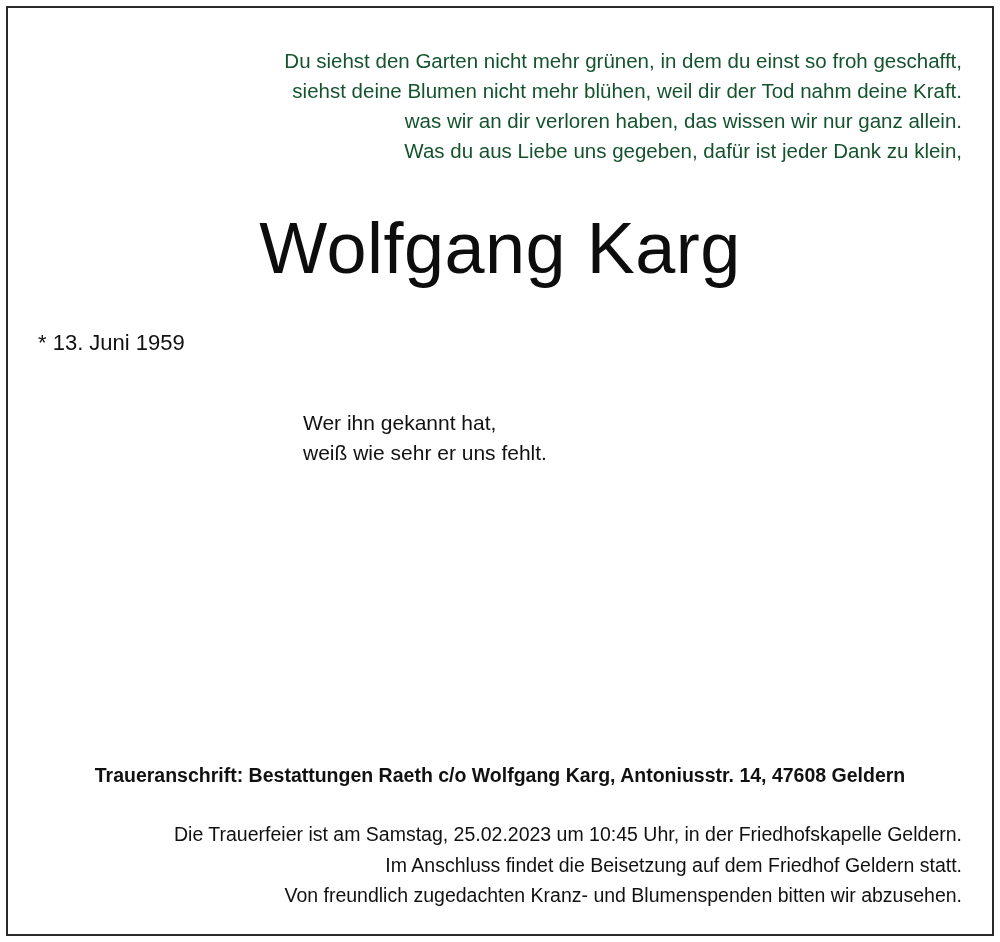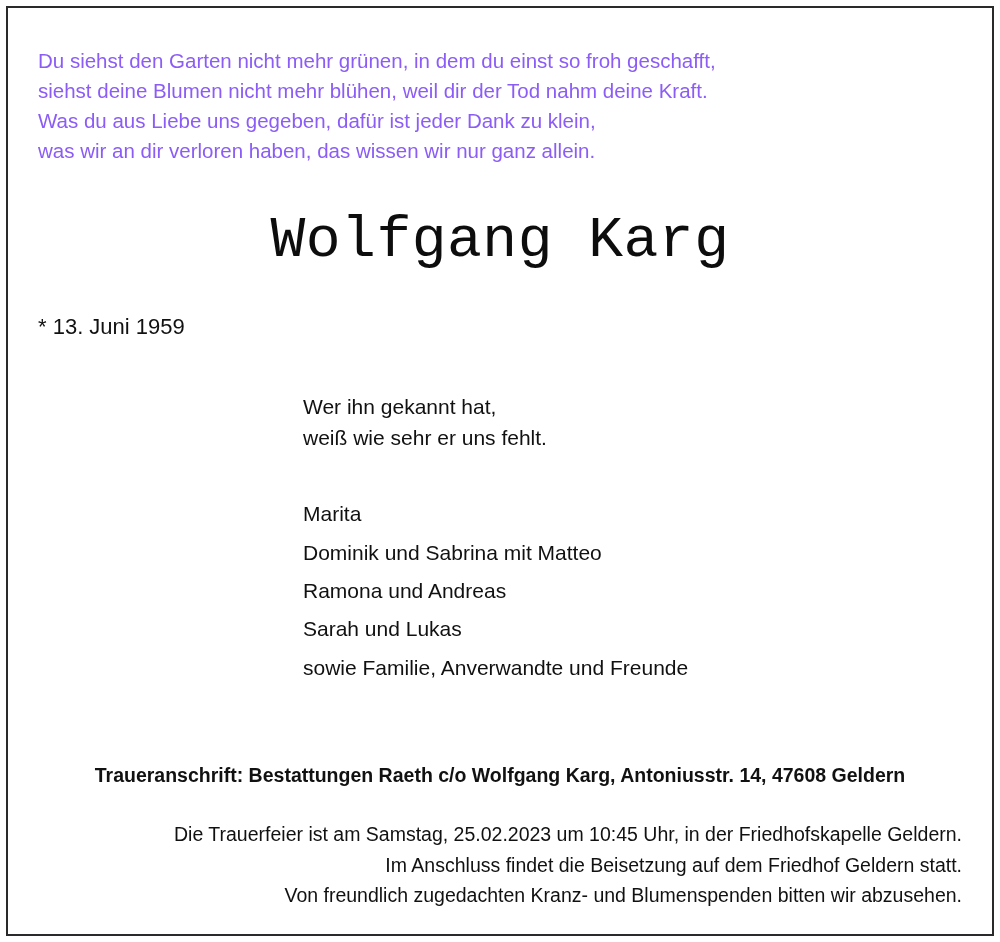--- a/index.html
+++ b/index.html
@@ -36,37 +36,36 @@
     top: 0;
     right: 0;
     bottom: 0;
     padding: 30px 30px 18px 30px;
     box-sizing: border-box;
     display: flex;
     flex-direction: column;
   }
 
   .verse {
-    text-align: left;
+    text-align: right;
     font-size: 20.5px;
     line-height: 1.47;
-    color: #8b5cf6;
+    color: #14532d;
     margin-top: 8px;
   }
   .verse div { white-space: nowrap; }
 
   .name {
     text-align: center;
-    font-size: 58px;
+    font-size: 72px;
     font-weight: 400;
     letter-spacing: 0.5px;
     color: #0d0d0d;
     margin-top: 42px;
     line-height: 1.1;
-    font-family: Liberation Mono, monospace;
   }
 
   .dates {
     display: flex;
     justify-content: space-between;
     gap: 92px;
     font-size: 22px;
     margin-top: 42px;
     color: #111111;
   }
@@ -110,42 +109,35 @@
 </head>
 <body>
 
 <div class="page">
   <div class="frame">
     <div class="inner">
 
       <div class="verse">
         <div>Du siehst den Garten nicht mehr grünen, in dem du einst so froh geschafft,</div>
         <div>siehst deine Blumen nicht mehr blühen, weil dir der Tod nahm deine Kraft.</div>
+        <div>was wir an dir verloren haben, das wissen wir nur ganz allein.</div>
         <div>Was du aus Liebe uns gegeben, dafür ist jeder Dank zu klein,</div>
-        <div>was wir an dir verloren haben, das wissen wir nur ganz allein.</div>
       </div>
 
       <div class="name">Wolfgang Karg</div>
 
       <div class="dates">
         <div class="date-item">* 13. Juni 1959</div>
       </div>
 
       <div class="memorial">
         <div>Wer ihn gekannt hat,</div>
         <div>weiß wie sehr er uns fehlt.</div>
       </div>
 
-      <div class="family">
-        <div>Marita</div>
-        <div>Dominik und Sabrina mit Matteo</div>
-        <div>Ramona und Andreas</div>
-        <div>Sarah und Lukas</div>
-        <div>sowie Familie, Anverwandte und Freunde</div>
-      </div>
 
       <div class="contact">Traueranschrift: Bestattungen Raeth c/o Wolfgang Karg, Antoniusstr. 14, 47608 Geldern</div>
 
       <div class="service">
         <div>Die Trauerfeier ist am Samstag, 25.02.2023 um 10:45 Uhr, in der Friedhofskapelle Geldern.</div>
         <div>Im Anschluss findet die Beisetzung auf dem Friedhof Geldern statt.</div>
         <div>Von freundlich zugedachten Kranz- und Blumenspenden bitten wir abzusehen.</div>
       </div>
 
     </div>

